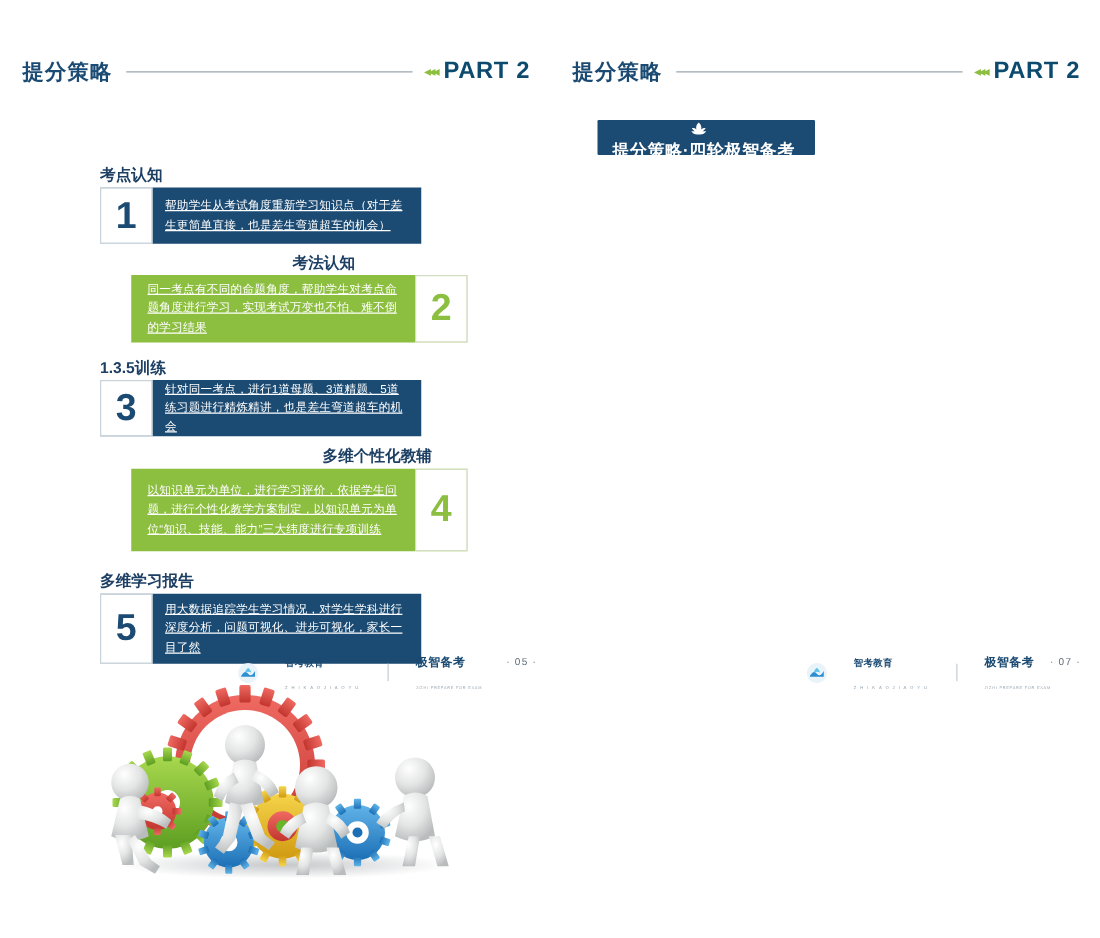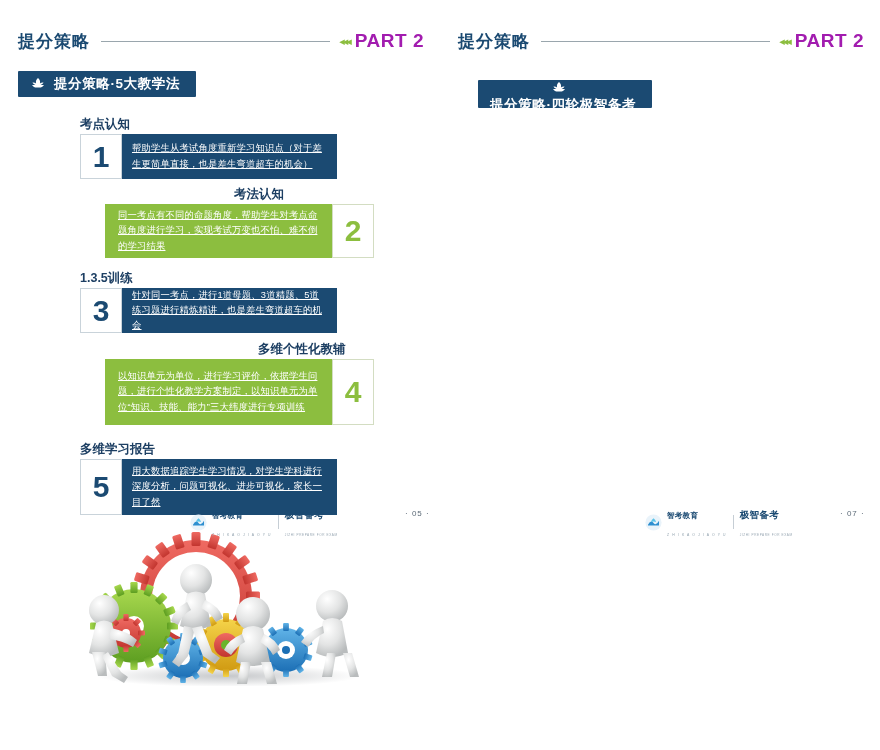--- a/index.html
+++ b/index.html
@@ -3,29 +3,29 @@
 <meta charset="utf-8">
 <style>
   * { box-sizing: border-box; margin: 0; padding: 0; }
   html, body {
     width: 880px; height: 750px;
     background: #ffffff;
     font-family: "Liberation Sans", "DejaVu Sans", sans-serif;
     overflow: hidden;
   }
   .spread { position: relative; width: 880px; height: 750px; display: flex; }
-  .page { position: relative; width: 440px; height: 540px; background: #fff; }
+  .page { position: relative; width: 440px; height: 540px; background: #fff; margin-top: 16px; }
   .page.right { }
 
   
   .runhead { position: absolute; top: 28px; left: 18px; right: 16px; height: 26px; display: flex; align-items: center; }
   .runhead .rh-title { font-size: 17px; font-weight: bold; color: #1b4a72; letter-spacing: 1px; white-space: nowrap; }
   .runhead .rh-rule { flex: 1; height: 1px; background: #9aa6ad; margin: 0 9px 0 11px; }
   .runhead .rh-arrows { color: #8cbe3f; font-size: 11px; letter-spacing: -2px; margin-right: 5px; font-weight: bold; }
-  .runhead .rh-part { font-size: 19px; font-weight: bold; color: #a21caf; letter-spacing: .5px; white-space: nowrap; }
+  .runhead .rh-part { font-size: 19px; font-weight: bold; color: #0c4a6e; letter-spacing: .5px; white-space: nowrap; }
 
   
   .badge { position: absolute; background: #1b4a72; color: #fff; display: flex; align-items: center;
            padding: 0 16px 0 12px; height: 26px; border-radius: 1px; }
   .badge .b-icon { width: 16px; height: 16px; margin-right: 8px; flex: none; }
   .badge .b-text { font-size: 13.5px; font-weight: bold; letter-spacing: .6px; white-space: nowrap; }
 
   
   .blk-label { position: absolute; font-size: 12.5px; font-weight: bold; color: #1d3f63; white-space: nowrap; }
   .numbox { position: absolute; display: flex; align-items: stretch; }
@@ -43,21 +43,21 @@
   .numbox.green.rev .txt { padding: 7px 10px 7px 13px; }
 
   
   .round { position: absolute; }
   .round .r-title { font-size: 11.6px; font-weight: bold; color: #1b4a72; white-space: nowrap; margin-bottom: 5px; }
   .round .r-line { font-size: 8.3px; color: #4b5a66; line-height: 1.62; white-space: nowrap; }
   .round.rb { text-align: right; }
 
   
   .footer { position: absolute; bottom: 16px; left: 0; width: 440px; height: 20px; }
-  .logo { position: absolute; display: flex; align-items: center; }
+  .logo { position: absolute; display: flex; align-items: center; gap: 16px; }
   .logo .l-mark { width: 17px; height: 17px; margin-right: 5px; flex: none; }
   .logo .l-t1 { font-size: 7.5px; font-weight: bold; color: #1b4a72; letter-spacing: .3px; }
   .logo .l-sub { font-size: 3.4px; color: #8fa0ad; letter-spacing: 1.1px; }
   .logo .l-div { width: 1px; height: 14px; background: #c6ced5; margin: 0 6px; }
   .logo .l-t2 { font-size: 9.5px; font-weight: bold; color: #1b4a72; letter-spacing: .4px; }
   .logo .l-sub2 { font-size: 3.1px; color: #9aa8b4; letter-spacing: .6px; }
   .pagenum { position: absolute; font-size: 8px; color: #5d6b78; letter-spacing: 1px; }
 
   
   .illus { position: absolute; }
@@ -69,26 +69,20 @@
 
   <div class="page left">
 
     <div class="runhead">
       <span class="rh-title">提分策略</span>
       <span class="rh-rule"></span>
       <span class="rh-arrows">◂◂◂</span>
       <span class="rh-part">PART 2</span>
     </div>
 
-    <div class="badge" style="left:18px; top:71px;">
-      <svg class="b-icon" viewBox="0 0 32 32">
-        <path fill="#ffffff" d="M16 4c-3 2.6-4.2 5.6-4.2 8.3 0 1 .2 1.9.5 2.7-2-1.6-4.6-2.3-7.3-2 1.5 2.6 3.6 4.2 5.7 5H4c1.9 3.2 5.6 5.2 9.6 5.2h4.8c4 0 7.7-2 9.6-5.2h-6.7c2.1-.8 4.2-2.4 5.7-5-2.7-.3-5.3.4-7.3 2 .3-.8.5-1.7.5-2.7C20.2 9.6 19 6.6 16 4z"></path>
-      </svg>
-      <span class="b-text">提分策略·5大教学法</span>
-    </div>
 
     <div class="blk-label" style="left:80px; top:116px;">考点认知</div>
     <div class="numbox blue" style="left:80px; top:134px; width:257px; height:45px;">
       <div class="num">1</div>
       <div class="txt">帮助学生从考试角度重新学习知识点（对于差生更简单直接，也是差生弯道超车的机会）</div>
     </div>
 
     <div class="blk-label" style="left:234px; top:186px;">考法认知</div>
     <div class="numbox green rev" style="left:105px; top:204px; width:269px; height:54px;">
       <div class="num">2</div>

